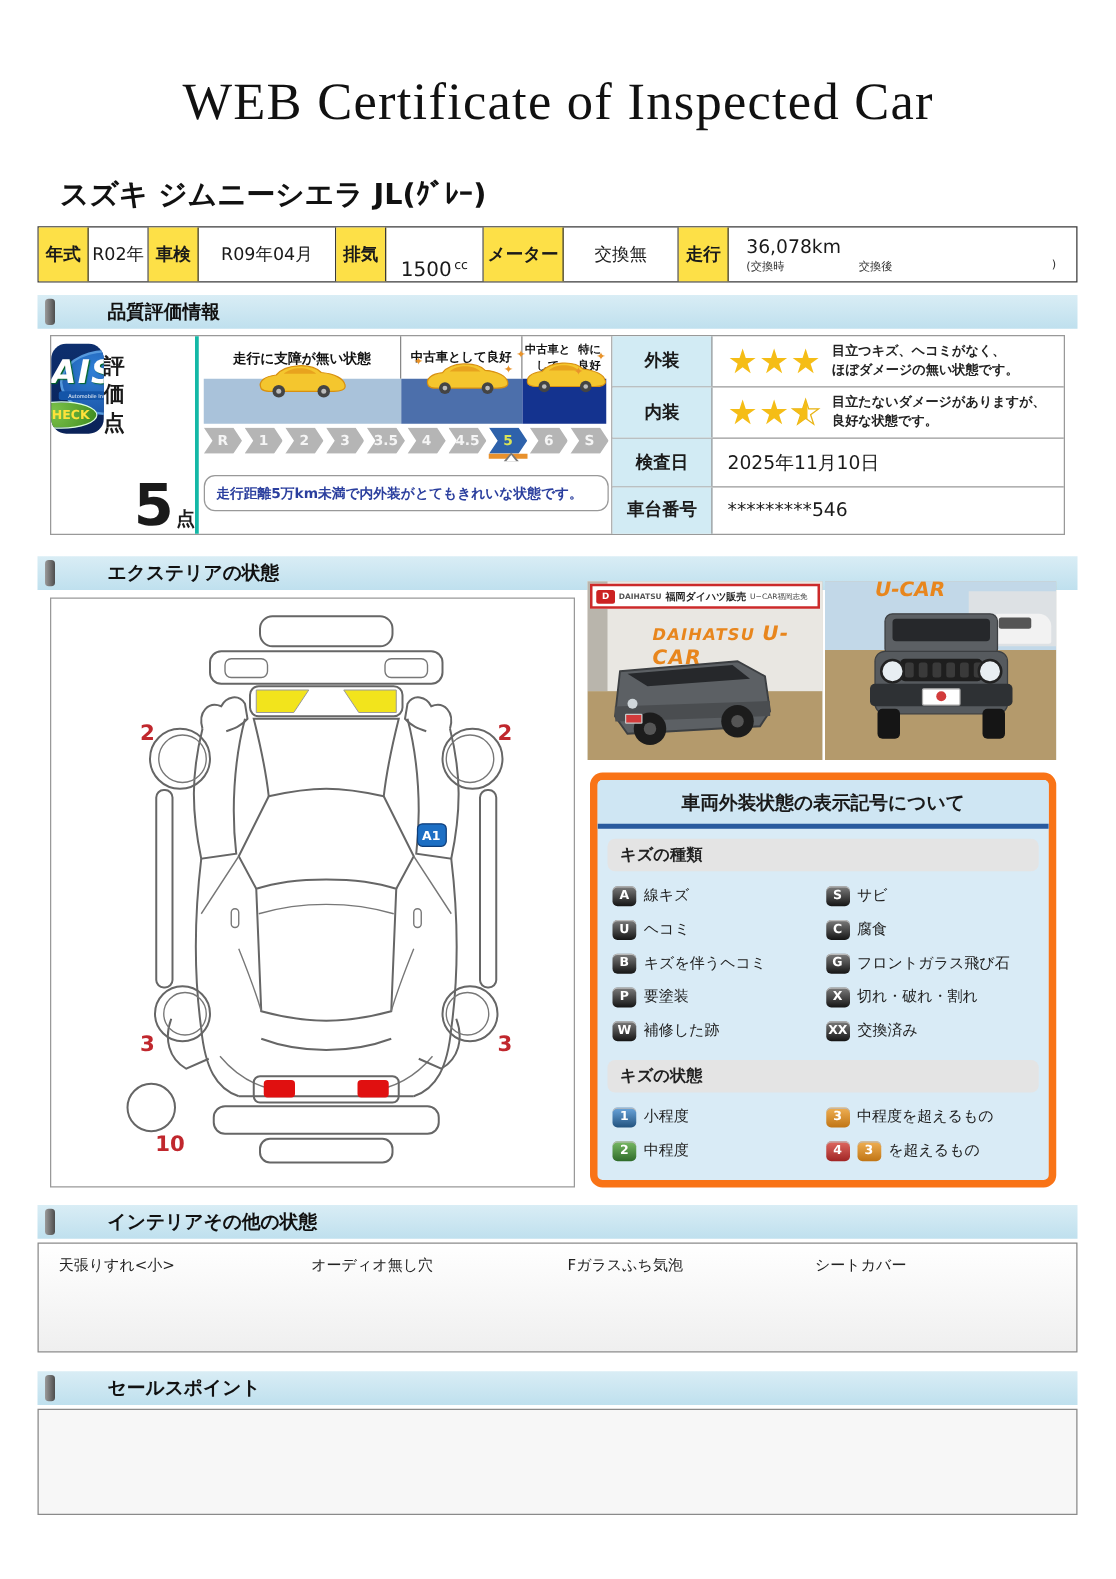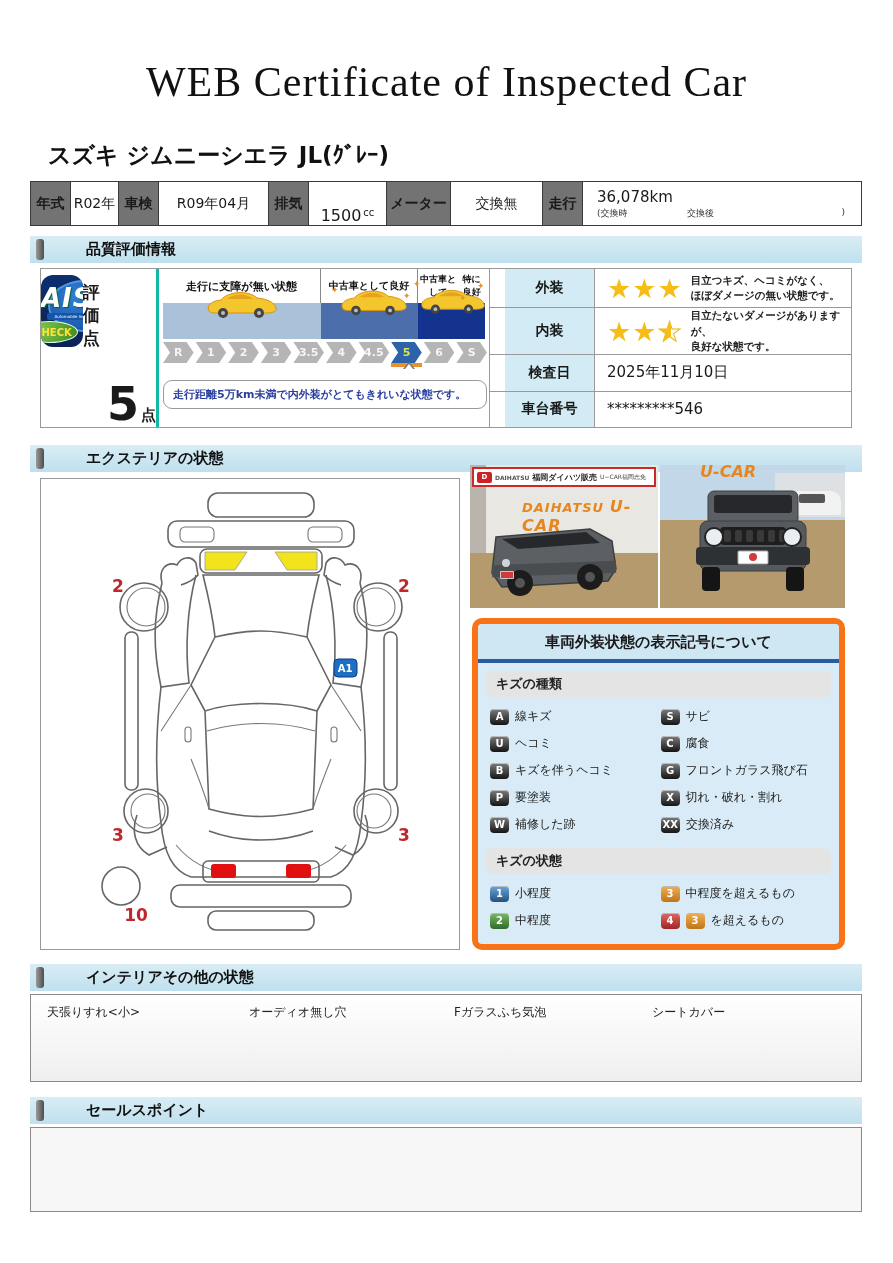--- a/index.html
+++ b/index.html
@@ -19,21 +19,21 @@
   .car-name {
     position:absolute; top:140px; left:48px;
     font-size:23px; font-weight:bold; color:#111;
   }
 
   
   .spec { position:absolute; top:181px; left:30px; width:832px; height:45px;
     display:flex; border:1px solid #3a3a3a; background:#fff; }
   .spec .cell { border-right:1px solid #3a3a3a; display:flex; align-items:center; justify-content:center; font-size:14px; }
   .spec .cell:last-child { border-right:none; }
-  .spec .lab { background:#737373; font-weight:bold; font-size:14px; }
+  .spec .lab { background:#fde047; font-weight:bold; font-size:14px; }
   .spec .disp { flex-direction:row; align-items:flex-end; }
   .spec .disp .big { font-size:16px; }
   .spec .disp .unit { font-size:10px; align-self:flex-end; margin:0 0 7px 2px; }
   .mileage { flex:1; display:flex; flex-direction:column; justify-content:center; padding:2px 10px 2px 14px; }
   .mileage .km { font-size:15px; }
   .mileage .sub { display:flex; font-size:9px; color:#333; margin-top:1px; }
   .mileage .sub span:nth-child(1){ width:90px; }
   .mileage .sub span:nth-child(2){ width:120px; }
   .mileage .sub span:nth-child(3){ margin-left:auto; padding-right:6px; }
 
@@ -89,22 +89,22 @@
   .caret { position:absolute; left:74%; top:-1px; width:0; height:0;
     border-left:6px solid transparent; border-right:6px solid transparent; border-bottom:7px solid #777; }
   .caret::after { content:""; position:absolute; left:-4px; top:2px; width:0; height:0;
     border-left:4px solid transparent; border-right:4px solid transparent; border-bottom:5px solid #fff; }
   .comment-box { margin-top:9px; border:1px solid #999; border-radius:9px; background:#fff;
     padding:6px 9px; font-size:11px; font-weight:bold; color:#2b3f9e; }
 
   .qr-table { flex:1; border-left:1px solid #999; display:flex; flex-direction:column; }
   .qr-row { display:flex; border-bottom:1px solid #999; flex:1; }
   .qr-row:last-child { border-bottom:none; }
-  .qr-lab { width:90px; background:#d2ebf4; border-right:1px solid #999;
-    display:flex; align-items:center; justify-content:center; font-size:14px; font-weight:bold;margin-left:15px; }
+  .qr-lab { width:80px; background:#d2ebf4; border-right:1px solid #999;
+    display:flex; align-items:center; justify-content:center; font-size:14px; font-weight:bold; }
   .qr-val { flex:1; display:flex; align-items:center; padding-left:12px; font-size:15px; }
   .stars { display:flex; align-items:center; font-size:27px; color:#f5bd16; line-height:1; letter-spacing:1px; }
   .star-half { position:relative; color:#fff; -webkit-text-stroke:1px #e8b414; }
   .star-half .fill { position:absolute; left:0; top:0; width:55%; overflow:hidden; color:#f5bd16; -webkit-text-stroke:0; }
   .star-note { margin-left:8px; font-size:10.5px; font-weight:bold; color:#222; line-height:1.45; }
 
   
   .diagram-box { position:absolute; top:478px; left:40px; width:420px; height:472px;
     border:1px solid #999; background:#fff; }
   .mark-num { font-family:"DejaVu Sans",sans-serif; font-weight:bold; fill:#c0272d; font-size:17px; }

